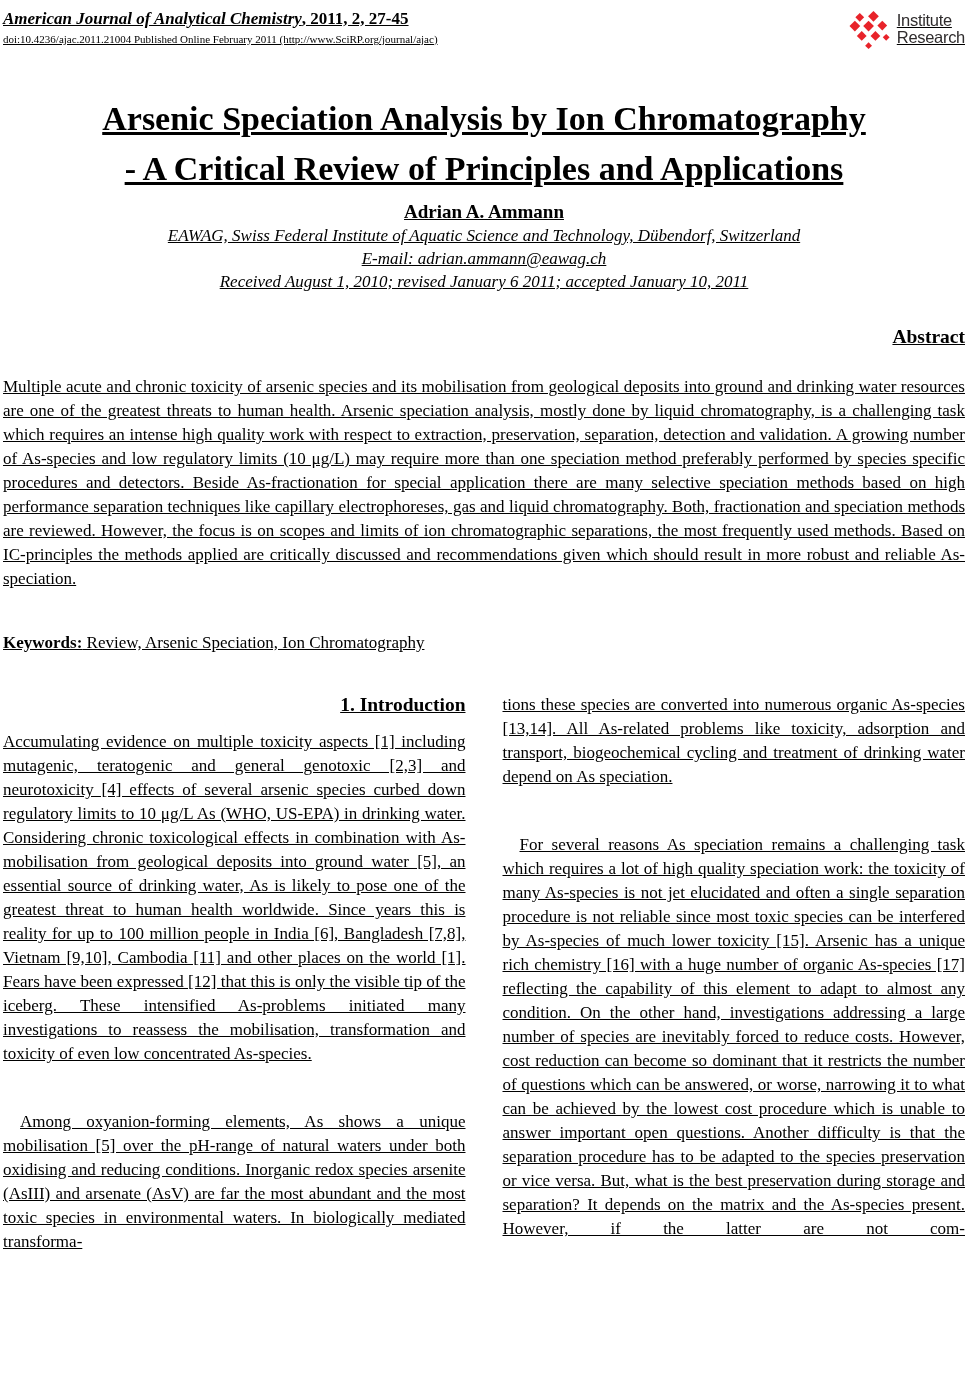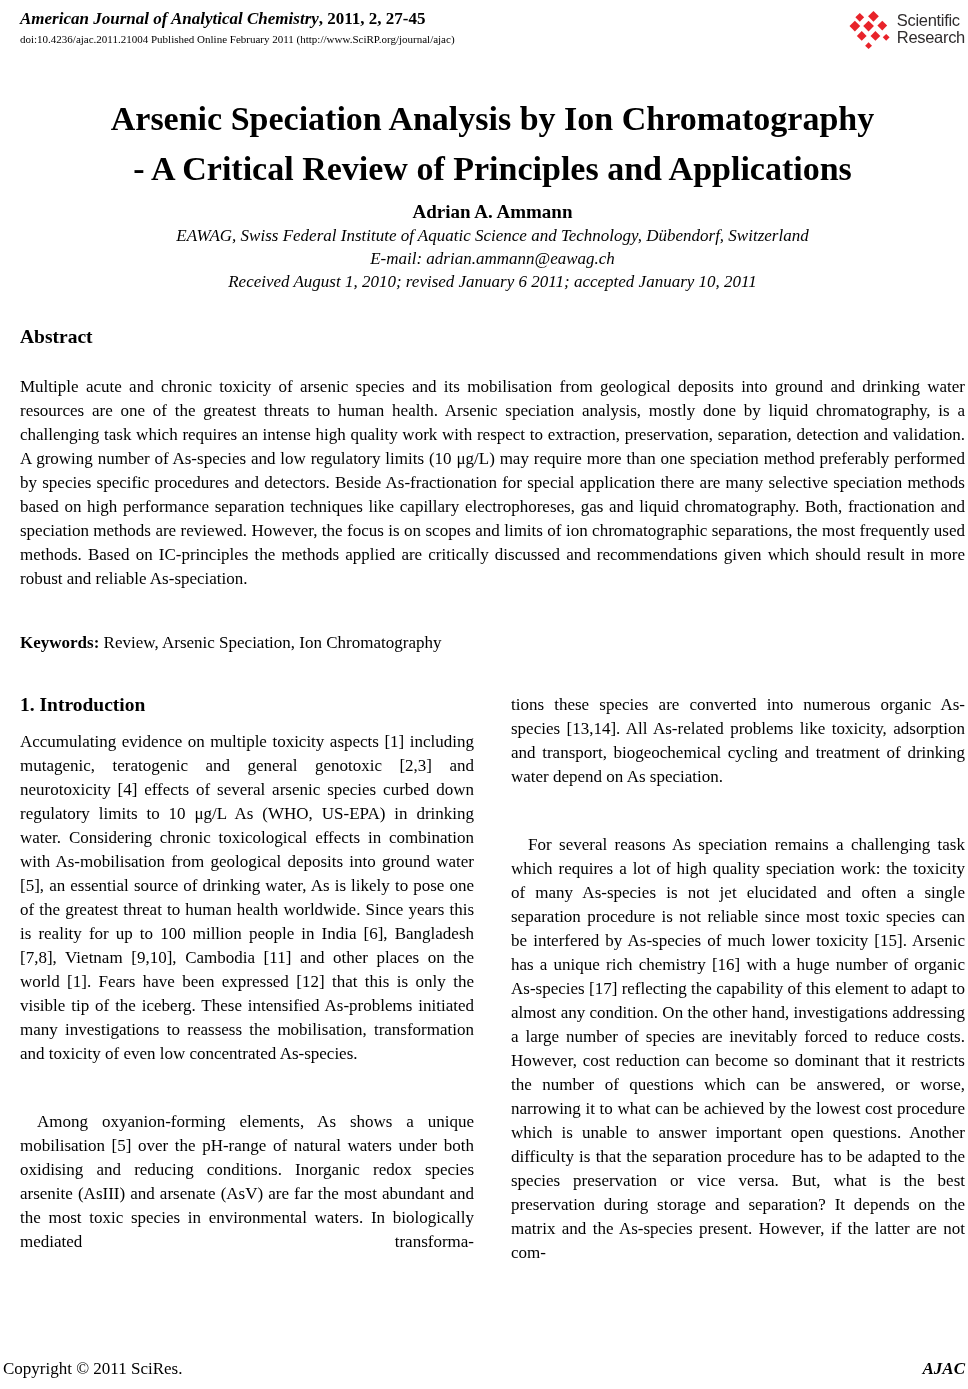--- a/index.html
+++ b/index.html
@@ -1,36 +1,36 @@
 <!DOCTYPE html>
 <html><head>
 <meta charset="utf-8">
 <style>
   html,body{margin:0;padding:0;background:#ffffff;}
   .page{
     width:968px;height:1389px;position:relative;background:#ffffff;color:#000;
     font-family:"Liberation Serif", serif;
-    padding:8px 3px 0 20px;box-sizing:border-box;overflow:hidden;
+    padding:8px 3px 0 3px;box-sizing:border-box;overflow:hidden;text-decoration:underline;
   }
   
   .masthead{display:flex;justify-content:space-between;align-items:flex-start;}
   .journal-line{font-size:17px;font-weight:bold;line-height:21px;}
   .journal-title{font-style:italic;}
   .doi-line{font-size:11px;line-height:21px;}
   .logo{display:flex;align-items:flex-start;gap:3px;margin-top:2px;}
   .logo svg{width:45px;height:42px;display:block;}
   .logo-text{font-family:"Liberation Sans", sans-serif;font-size:16.5px;line-height:17px;
     font-weight:500;color:#2f2c2d;letter-spacing:-0.3px;margin-top:2px;}
   
   .title{margin:42px 0 0 0;text-align:center;font-size:34px;line-height:50px;font-weight:bold;}
   .byline{margin-top:6px;text-align:center;}
   .author{font-size:19px;font-weight:bold;line-height:24px;}
   .affil,.email,.received{font-size:17px;font-style:italic;line-height:23px;}
   
-  .section-h{font-size:19.5px;font-weight:bold;line-height:24px;margin:0;}
+  .section-h{font-size:19.5px;font-weight:bold;line-height:24px;margin:0;text-align:right;}
   .abstract-h{margin-top:32px;}
   .abstract-p{margin:26px 0 6px 0;font-size:17px;line-height:24px;text-align:justify;}
   .keywords{margin-top:40px;font-size:17px;line-height:24px;}
   .keywords b{font-weight:bold;}
   
   .cols{margin-top:38px;display:flex;gap:37px;}
   .col{flex:1;min-width:0;font-size:17px;line-height:24px;text-align:justify;}
   .col p{margin:0;}
   .col p.indent{text-indent:17px;}
   .col p.stretch{text-align-last:justify;margin-top:44px;}
@@ -59,21 +59,21 @@
           <path d="M5 10.5 L10.5 16 L5 21.5 L-0.5 16 Z"></path>
           <path d="M19 10.5 L24.5 16 L19 21.5 L13.5 16 Z"></path>
           <path d="M33 10.5 L38 15.5 L33 20.5 L28 15.5 Z"></path>
           <path d="M12 21 L17 26 L12 31 L7 26 Z"></path>
           <path d="M26 21 L31 26 L26 31 L21 26 Z"></path>
           <path d="M37 24 L40.5 27.5 L37 31 L33.5 27.5 Z"></path>
           <path d="M19 32.5 L22.5 36 L19 39.5 L15.5 36 Z"></path>
         </g>
       </svg>
       <div class="logo-text">
-        <div>Scientific</div>
+        <div>Institute</div>
         <div>Research</div>
       </div>
     </div>
   </header>
 
   <h1 class="title"><span>Arsenic Speciation Analysis by Ion Chromatography</span><br><span>- A Critical Review of Principles and Applications</span></h1>
 
   <div class="byline">
     <div class="author">Adrian A. Ammann</div>
     <div class="affil">EAWAG, Swiss Federal Institute of Aquatic Science and Technology, Dübendorf, Switzerland</div>
@@ -92,18 +92,14 @@
       <h2 class="section-h intro-h">1. Introduction</h2>
       <p>Accumulating evidence on multiple toxicity aspects [1] including mutagenic, teratogenic and general genotoxic [2,3] and neurotoxicity [4] effects of several arsenic species curbed down regulatory limits to 10 μg/L As (WHO, US-EPA) in drinking water. Considering chronic toxicological effects in combination with As-mobilisation from geological deposits into ground water [5], an essential source of drinking water, As is likely to pose one of the greatest threat to human health worldwide. Since years this is reality for up to 100 million people in India [6], Bangladesh [7,8], Vietnam [9,10], Cambodia [11] and other places on the world [1]. Fears have been expressed [12] that this is only the visible tip of the iceberg. These intensified As-problems initiated many investigations to reassess the mobilisation, transformation and toxicity of even low concentrated As-species.</p>
       <p class="indent stretch">Among oxyanion-forming elements, As shows a unique mobilisation [5] over the pH-range of natural waters under both oxidising and reducing conditions. Inorganic redox species arsenite (AsIII) and arsenate (AsV) are far the most abundant and the most toxic species in environmental waters. In biologically mediated transforma-</p>
     </div>
     <div class="col">
       <p>tions these species are converted into numerous organic As-species [13,14]. All As-related problems like toxicity, adsorption and transport, biogeochemical cycling and treatment of drinking water depend on As speciation.</p>
       <p class="indent stretch">For several reasons As speciation remains a challenging task which requires a lot of high quality speciation work: the toxicity of many As-species is not jet elucidated and often a single separation procedure is not reliable since most toxic species can be interfered by As-species of much lower toxicity [15]. Arsenic has a unique rich chemistry [16] with a huge number of organic As-species [17] reflecting the capability of this element to adapt to almost any condition. On the other hand, investigations addressing a large number of species are inevitably forced to reduce costs. However, cost reduction can become so dominant that it restricts the number of questions which can be answered, or worse, narrowing it to what can be achieved by the lowest cost procedure which is unable to answer important open questions. Another difficulty is that the separation procedure has to be adapted to the species preservation or vice versa. But, what is the best preservation during storage and separation? It depends on the matrix and the As-species present. However, if the latter are not com-</p>
     </div>
   </div>
 
-  <footer class="footer">
-    <span>Copyright © 2011 SciRes.</span>
-    <span class="ajac">AJAC</span>
-  </footer>
 
 </div>
 
 </body></html>

